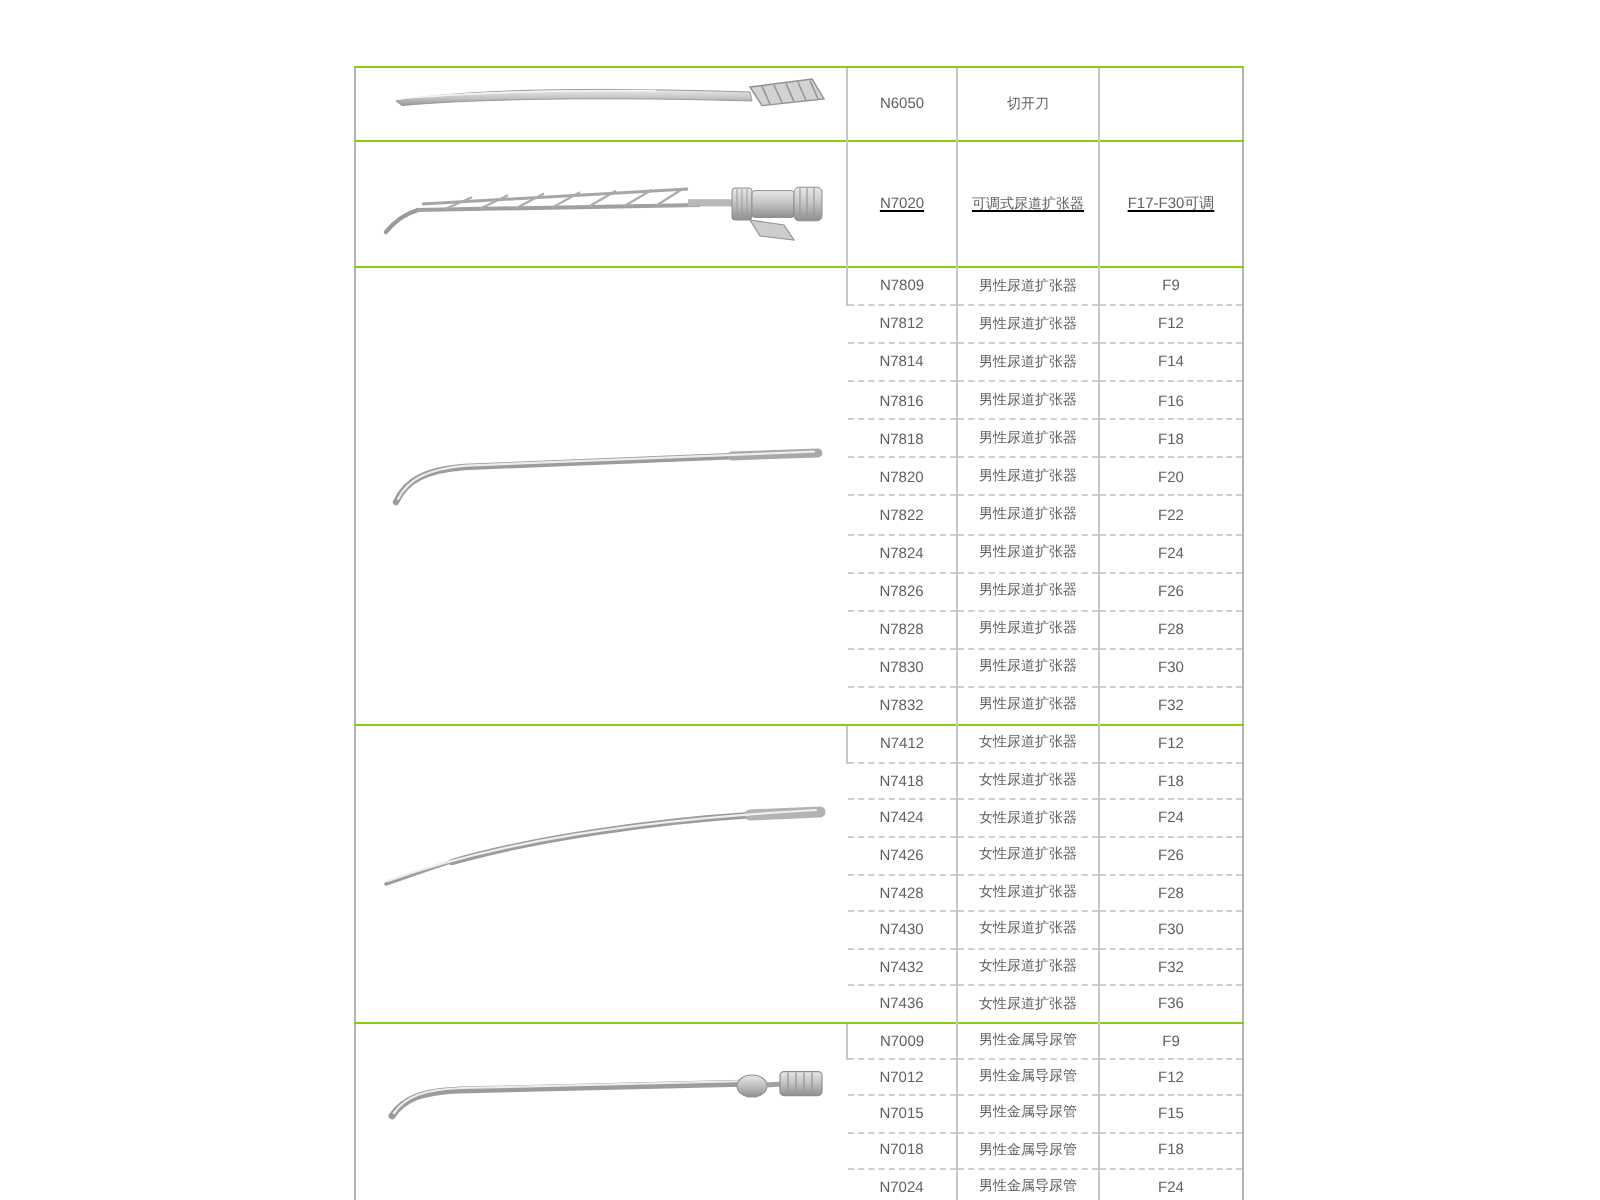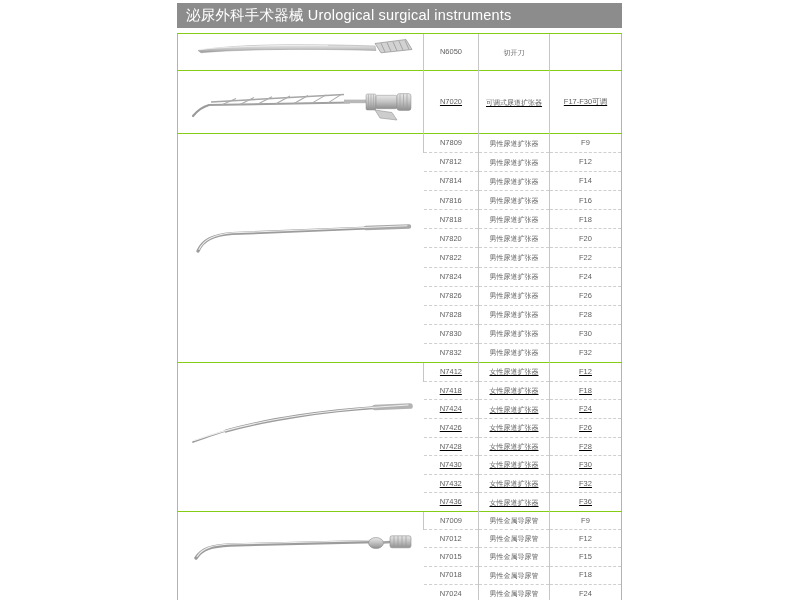--- a/index.html
+++ b/index.html
@@ -46,30 +46,29 @@
     line-height: 1;
     overflow: hidden;
   }
   table.catalog td:first-child { border-left: none; }
   table.catalog td.desc-cell { font-size: 7px; }
   tr.sec-start > td { border-top: 1px solid #84cc16; }
   tr.sec-cont > td { border-top: 1px dashed #cfcfcf; }
   tr.sec-0 { height: 36px; }
   tr.sec-1 { height: 62px; text-decoration: underline; }
   tr.sec-2 { height: 19px; }
-  tr.sec-3 { height: 18.5px; text-decoration: underline; }
+  tr.sec-3 { height: 18.5px; }
   tr.sec-4 { height: 18px; }
   td.img-cell { background: #ffffff; }
   td.img-cell svg { display: block; margin: 0 auto; }
 </style>
 </head>
 <body>
 
 <div class="page">
-  <div class="header-bar">泌尿外科手术器械 Urological surgical instruments</div>
   <table class="catalog">
     <colgroup>
       <col style="width:246px">
       <col style="width:55px">
       <col style="width:71px">
       <col style="width:72px">
     </colgroup>
     <tbody id="catalog-body">
         <tr class="sec-0 sec-start">
           <td rowspan="1" class="img-cell">

